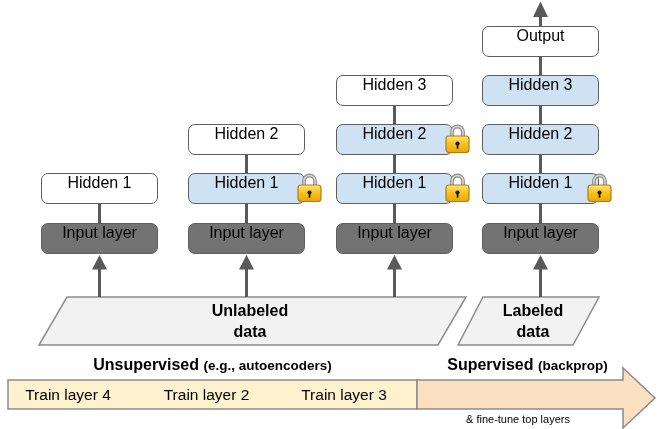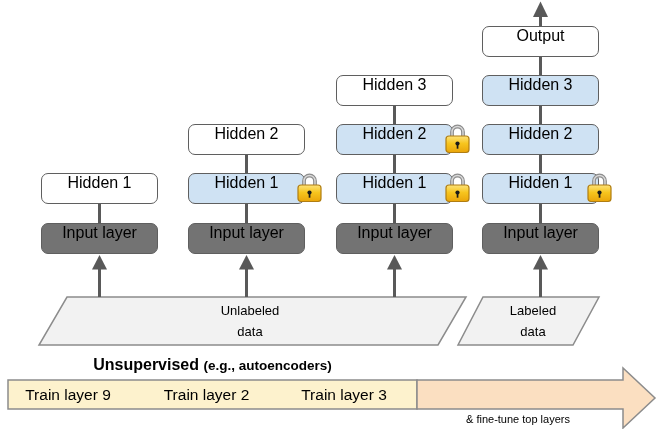--- a/index.html
+++ b/index.html
@@ -11,21 +11,21 @@
   .box{
     position:absolute;width:117px;height:31px;box-sizing:border-box;
     border:1.6px solid #5f5f5f;border-radius:7px;background:#ffffff;
     display:flex;align-items:flex-start;justify-content:center;
     font-size:16px;color:#000;z-index:2;
   }
   .box.blue{background:#cfe2f3;}
   .box.green{background:#737373;}
   .lock{position:absolute;width:27px;height:32px;z-index:3;}
   .lbl{position:absolute;text-align:center;color:#000;z-index:2;}
-  .data-label{font-size:13px;line-height:21px;}
+  .data-label{font-size:16px;line-height:21px;font-weight:bold;}
   .phase-label{font-size:16px;line-height:20px;white-space:nowrap;font-weight:bold;}
   .phase-label .paren{font-size:13.5px;}
   .step{font-size:15.5px;line-height:25px;white-space:nowrap;}
   .step.big{font-size:16.5px;}
   .footnote{font-size:11px;line-height:18px;white-space:nowrap;}
 </style>
 </head>
 <body>
 
 <div id="canvas">
@@ -147,19 +147,23 @@
   </div>
   <div class="lbl data-label" style="left:468px;top:300px;width:130px;">
     <div>Labeled</div>
     <div>data</div>
   </div>
 
   <div class="lbl phase-label" style="left:30px;top:355px;width:365px;">
     <span>Unsupervised</span>
     <span class="paren">(e.g., autoencoders)</span>
   </div>
+  <div class="lbl phase-label" style="left:400px;top:355px;width:255px;">
+    <span>Supervised</span>
+    <span class="paren">(backprop)</span>
+  </div>
 
-  <div class="lbl step" style="left:8px;top:382px;width:120px;">Train layer 9</div>
+  <div class="lbl step" style="left:8px;top:382px;width:120px;">Train layer 4</div>
   <div class="lbl step" style="left:146px;top:382px;width:121px;">Train layer 2</div>
   <div class="lbl step" style="left:284px;top:382px;width:120px;">Train layer 3</div>
   <div class="lbl footnote" style="left:410px;top:410px;width:216px;">&amp; fine-tune top layers</div>
 
 </div>
 
 </body></html>

